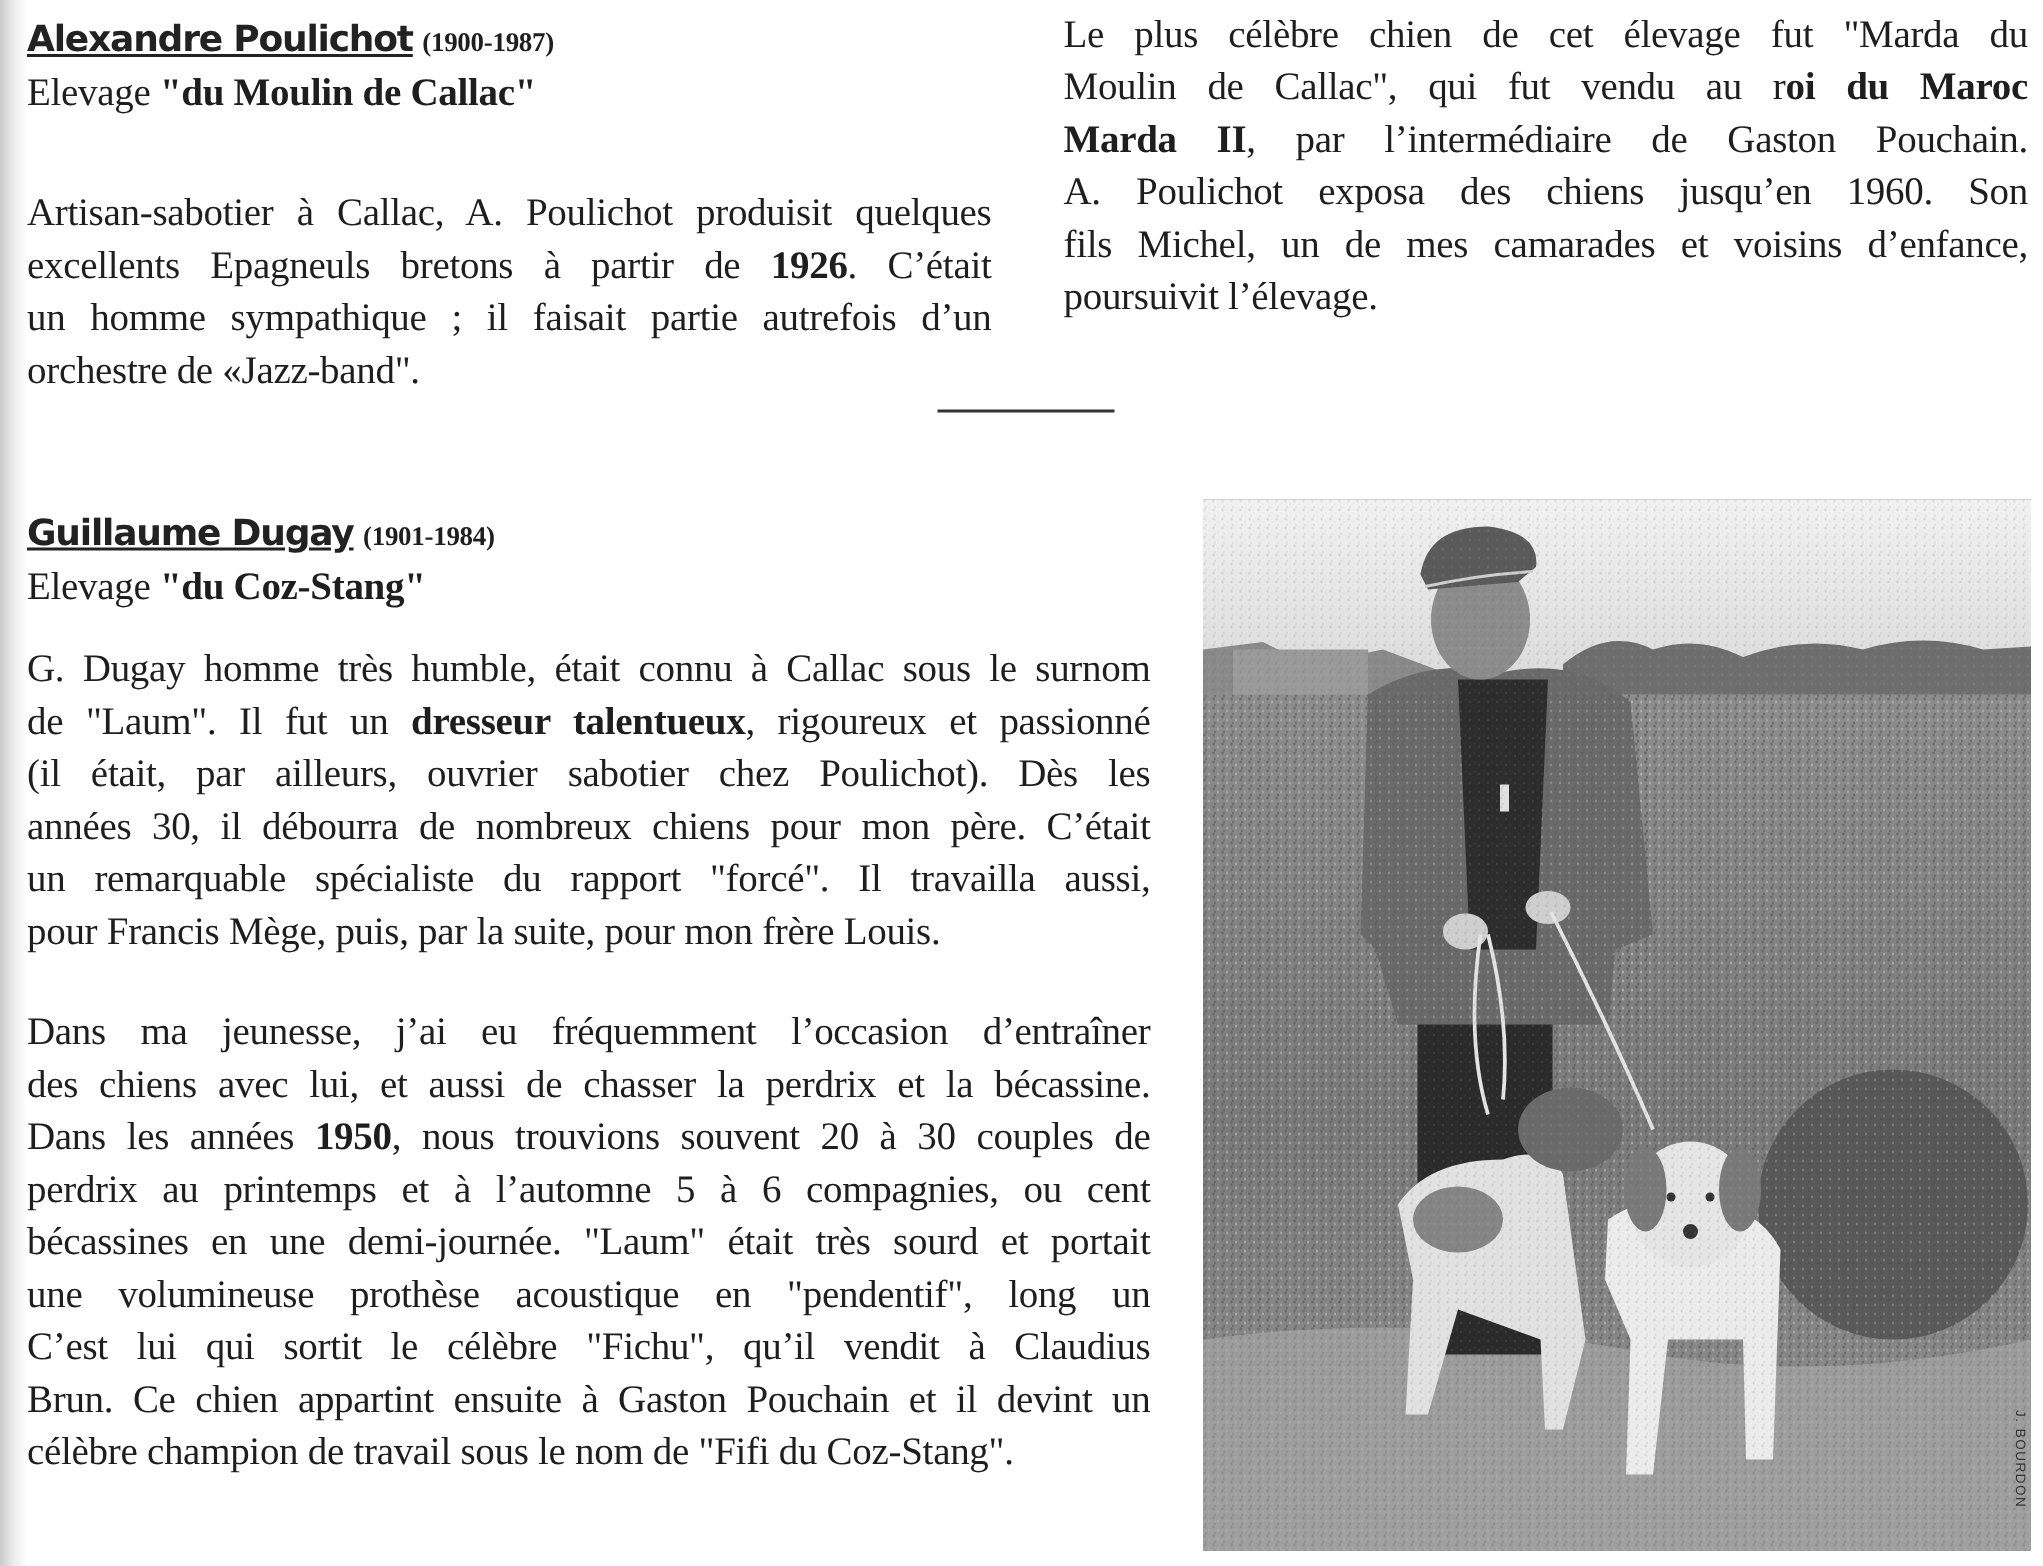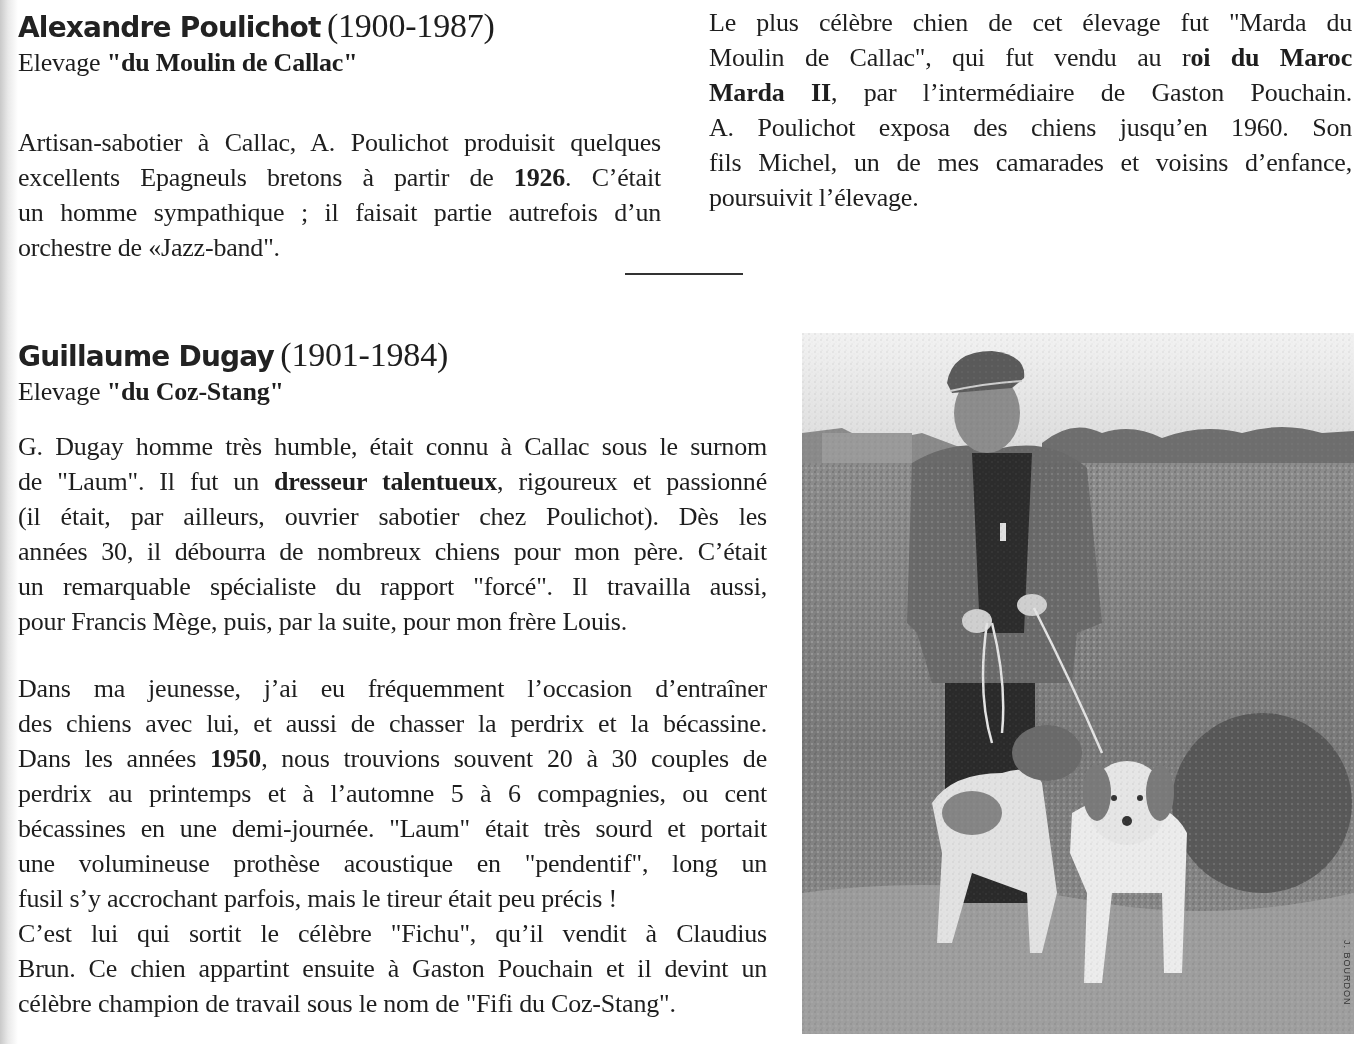--- a/index.html
+++ b/index.html
@@ -25,27 +25,29 @@
   }
   .col {
     position: absolute;
     font-size: 26px;
     line-height: 35px;
     letter-spacing: -0.2px;
   }
   .heading-name {
     font-family: "DejaVu Sans", "Liberation Sans", sans-serif;
     font-weight: bold;
-    font-size: 28px;
+    font-size: 24px;
     letter-spacing: -0.8px;
     color: #222;
+    text-decoration: underline;
   }
   .heading-years {
     font-family: "Liberation Serif", serif;
-    font-size: 34px;
+    font-size: 18px;
+    font-weight: bold;
   }
   .kennel-line b { font-weight: bold; }
   .line { display: block; text-align: justify; text-align-last: justify; white-space: nowrap; }
   .line.last { text-align-last: left; }
   b { font-weight: bold; }
 
   .divider {
     position: absolute;
     left: 625px;
     top: 273px;
@@ -127,21 +129,20 @@
       <span class="line"><span>un remarquable spécialiste du rapport "forcé". Il travailla aussi,</span></span>
       <span class="line last"><span>pour Francis Mège, puis, par la suite, pour mon frère Louis.</span></span>
     </div>
   <div style="margin-top:32px;">
       <span class="line"><span>Dans ma jeunesse, j’ai eu fréquemment l’occasion d’entraîner</span></span>
       <span class="line"><span>des chiens avec lui, et aussi de chasser la perdrix et la bécassine.</span></span>
       <span class="line"><span>Dans les années </span><b>1950</b><span>, nous trouvions souvent 20 à 30 couples de</span></span>
       <span class="line"><span>perdrix au printemps et à l’automne 5 à 6 compagnies, ou cent</span></span>
       <span class="line"><span>bécassines  en une demi-journée. "Laum" était très sourd et portait</span></span>
       <span class="line"><span>une volumineuse prothèse acoustique en "pendentif", long un</span></span>
-      <span class="line last"><span>fusil s’y accrochant parfois, mais le tireur était peu précis !</span></span>
       <span class="line"><span>C’est lui qui sortit le célèbre "Fichu", qu’il vendit à Claudius</span></span>
       <span class="line"><span>Brun. Ce chien appartint ensuite à Gaston Pouchain et il devint un</span></span>
       <span class="line last"><span>célèbre champion de travail sous le nom de "Fifi du Coz-Stang".</span></span>
     </div>
 </div>
 
 <div class="photo">
   <svg width="552" height="701" viewBox="0 0 552 701">
     <defs>
       <linearGradient id="sky" x1="0" y1="0" x2="0" y2="1">

